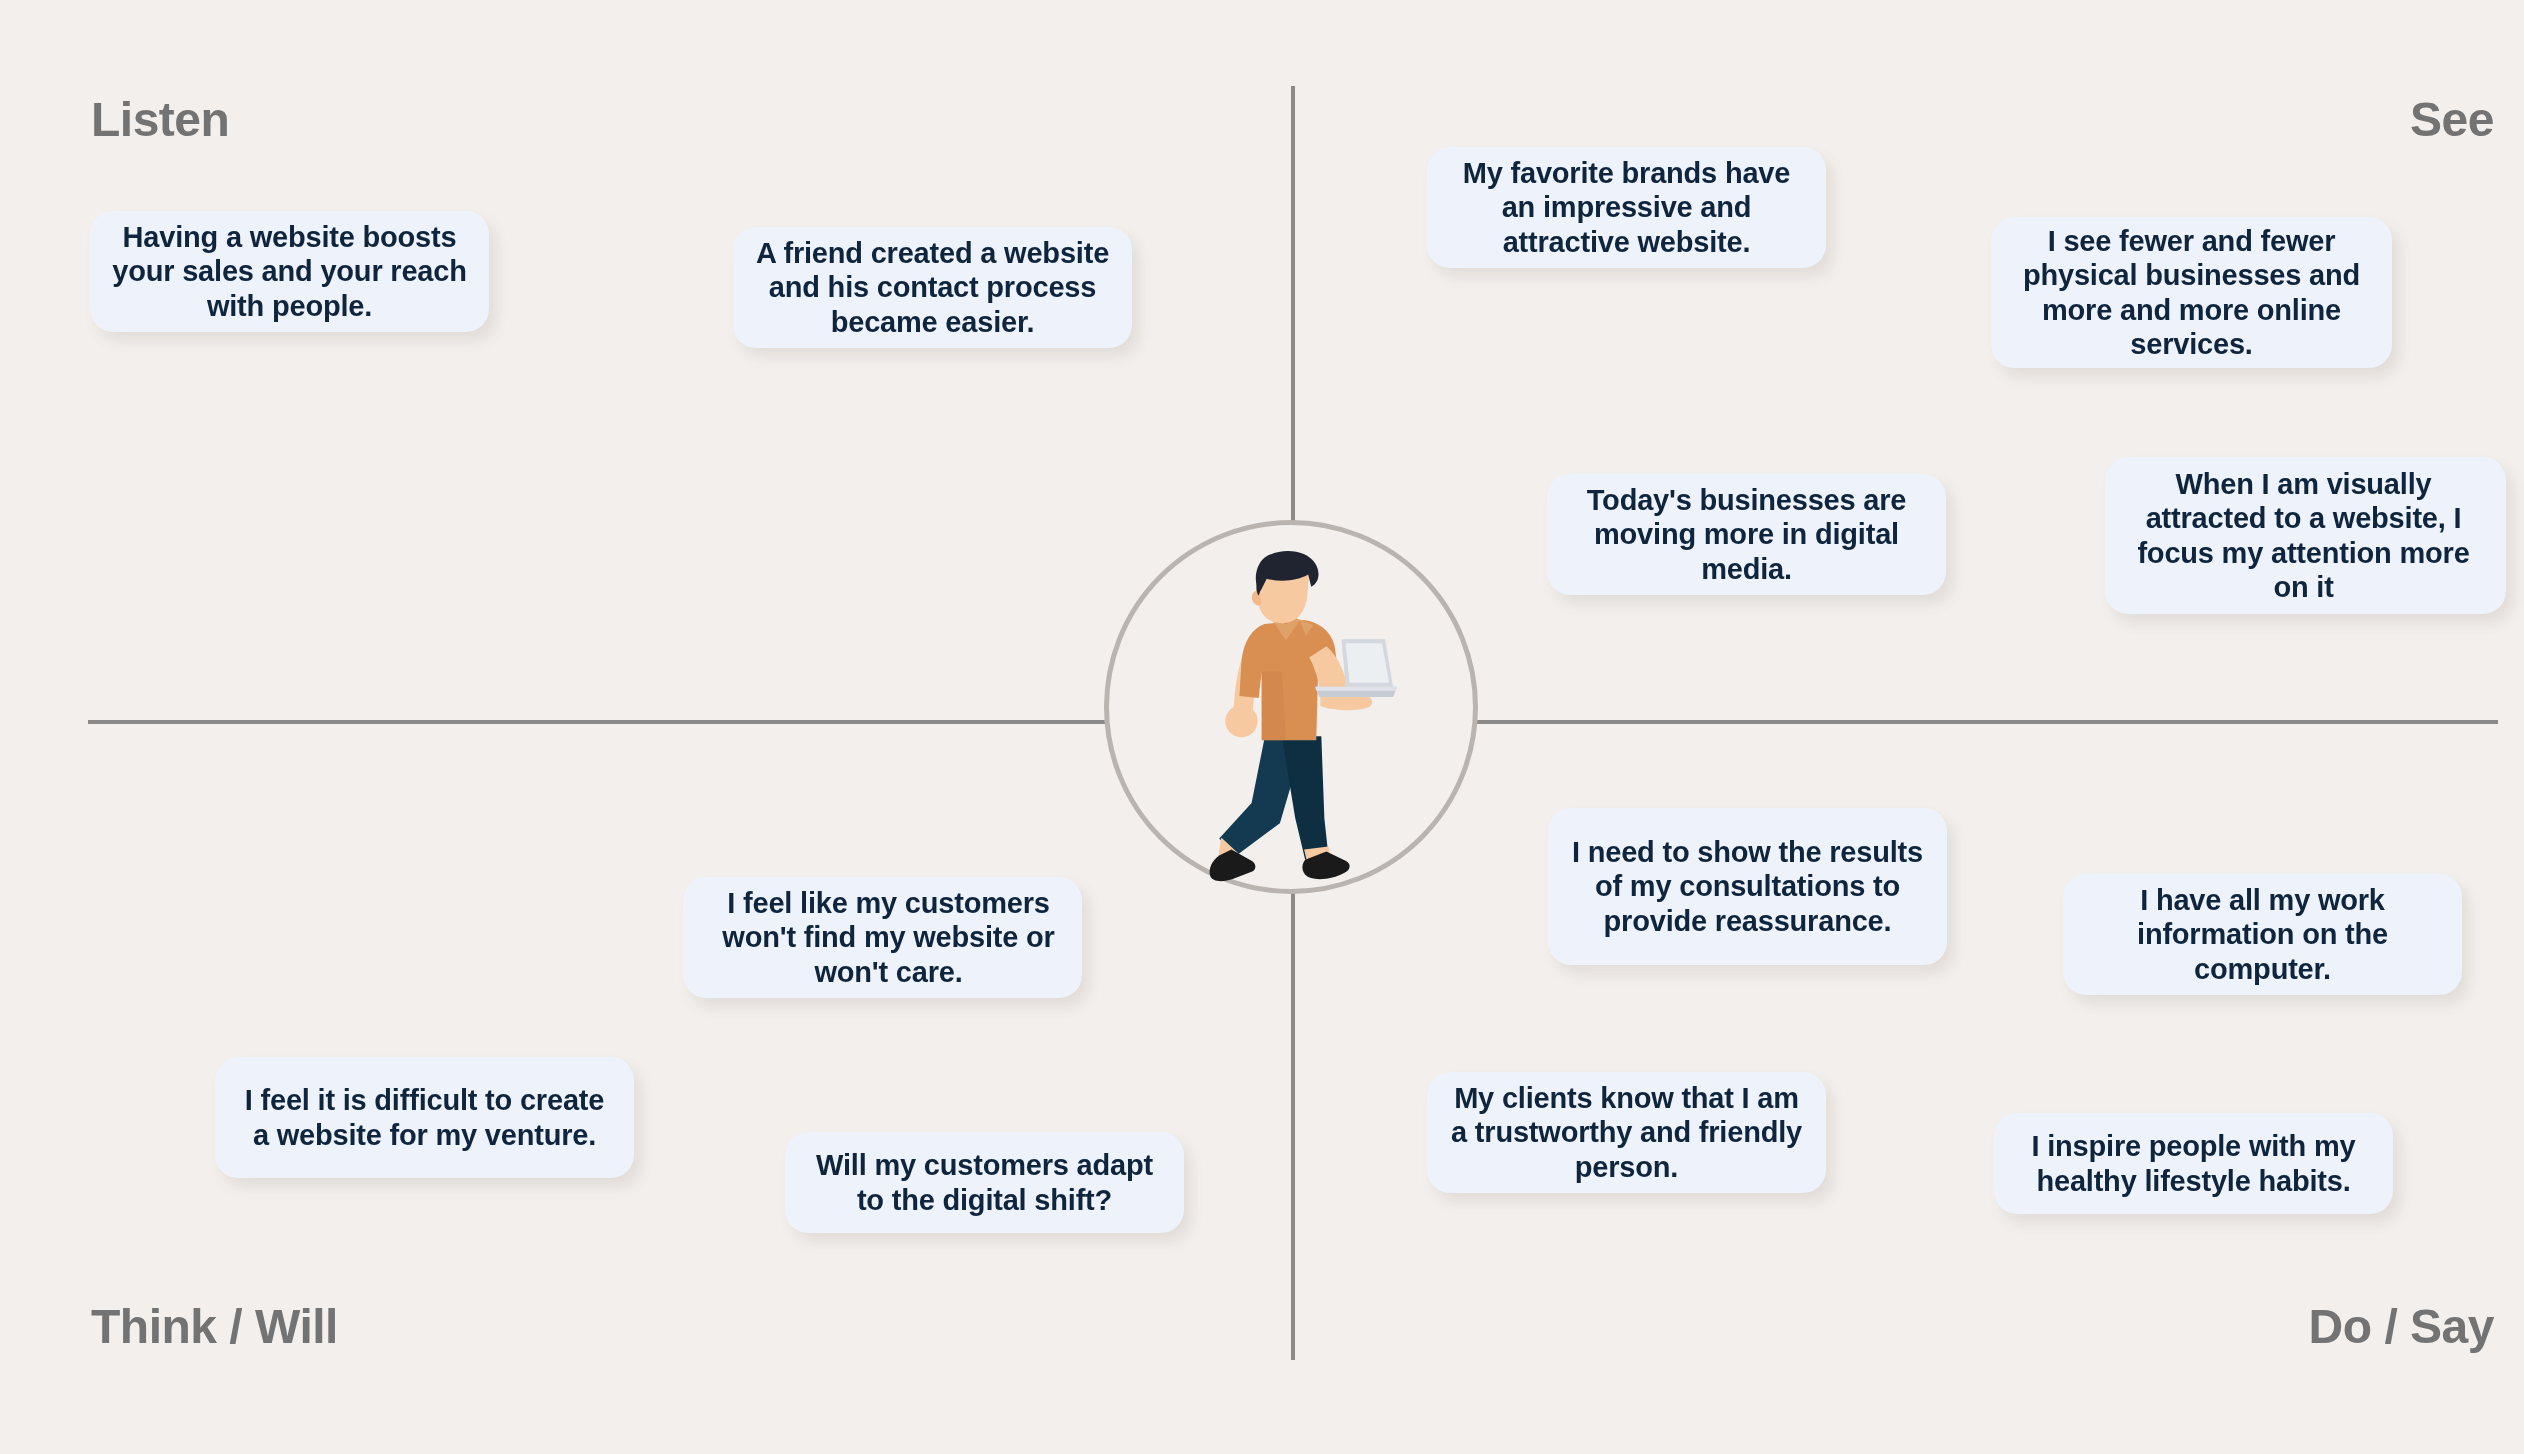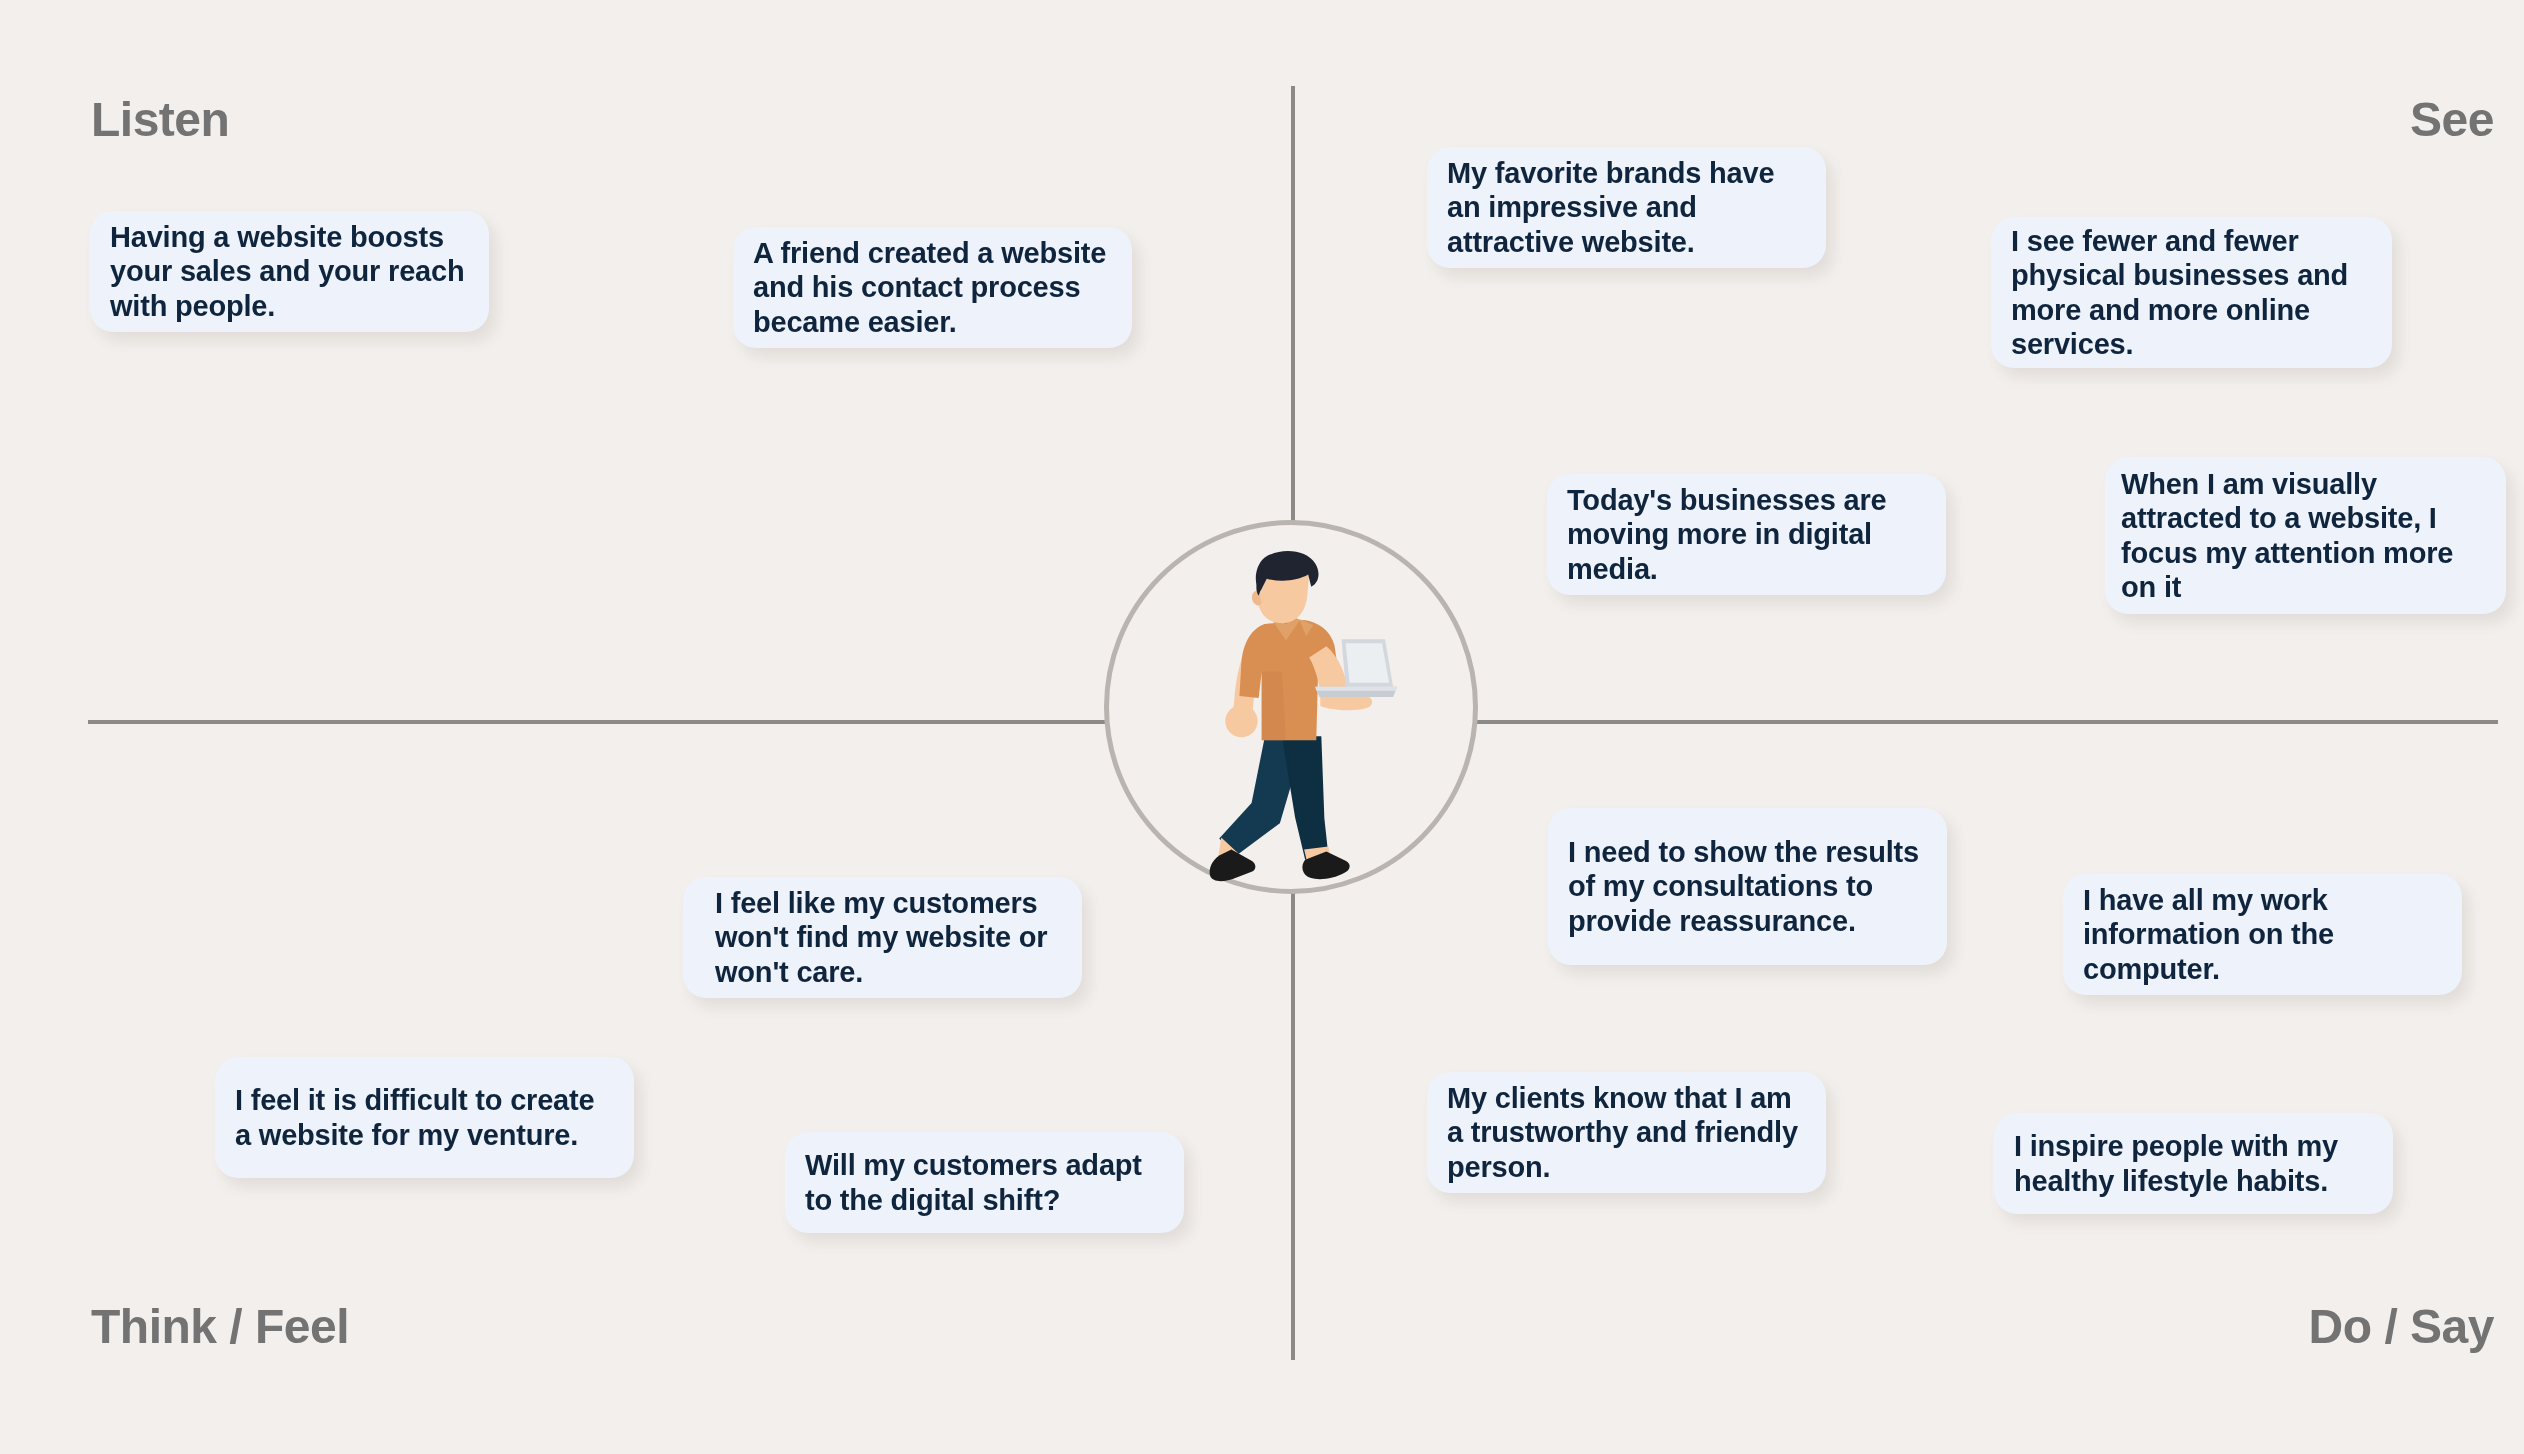--- a/index.html
+++ b/index.html
@@ -54,20 +54,21 @@
   .card {
     position: absolute;
     box-sizing: border-box;
     background: #eef2fb;
     border-radius: 23px;
     box-shadow: 7px 9px 13px rgba(120,105,95,0.13);
     color: #0f253d;
     font-size: 29px;
     font-weight: bold;
     line-height: 1.18;
+    text-align: center;
     display: flex;
     align-items: center;
     justify-content: center;
     padding: 17px 20px;
     letter-spacing: -0.2px;
   }
   .card span { display: block; width: 100%; }
 
   
   .center-circle {
@@ -92,21 +93,21 @@
 </head>
 <body>
 
 <div id="stage">
 
   <div class="divider-v"></div>
   <div class="divider-h"></div>
 
   <div class="quad-title quad-listen">Listen</div>
   <div class="quad-title quad-see">See</div>
-  <div class="quad-title quad-think">Think / Feel</div>
+  <div class="quad-title quad-think">Think / Will</div>
   <div class="quad-title quad-dosay">Do / Say</div>
 
   <div class="card" style="left:90px; top:211px; width:399px; height:121px;">
     <span>Having a website boosts your sales and your reach with people.</span>
   </div>
   <div class="card" style="left:733px; top:227px; width:399px; height:121px;">
     <span>A friend created a website and his contact process became easier.</span>
   </div>
 
   <div class="card" style="left:1427px; top:147px; width:399px; height:121px;">

